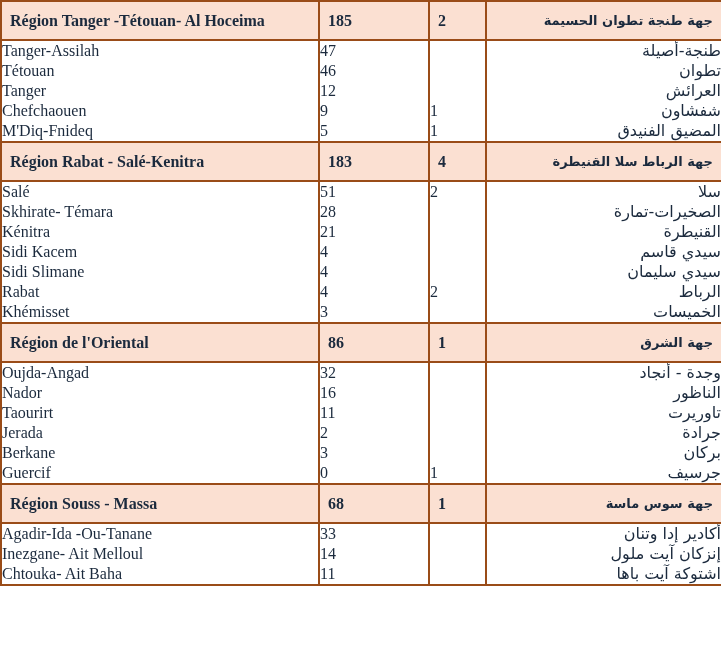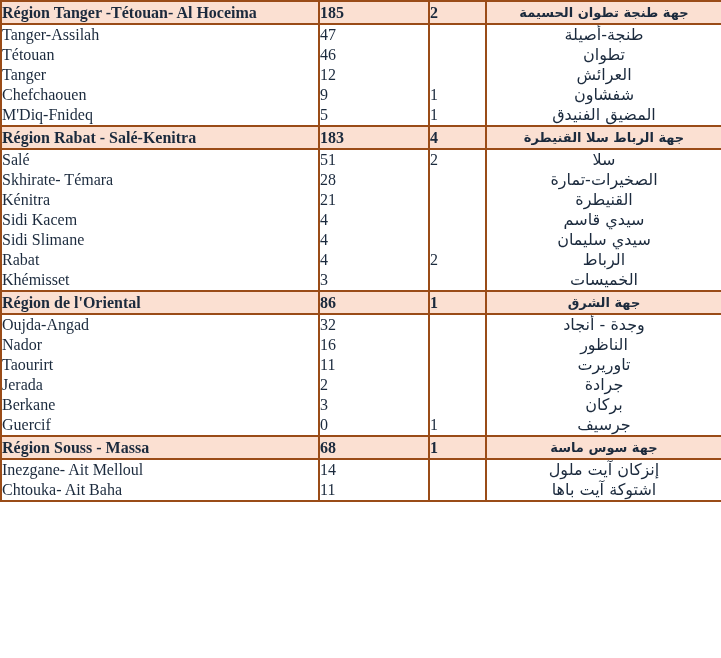--- a/index.html
+++ b/index.html
@@ -42,34 +42,34 @@
   tr.region-row > td {
     height: 21px;
     line-height: 21px;
     font-size: 16px;
     font-weight: bold;
     background: #fbe0d2;
     border-top: 2px solid #9a4c18;
     border-bottom: 2px solid #9a4c18;
     border-left: 2px solid #9a4c18;
     border-right: 2px solid #9a4c18;
-    padding: 0;
+    padding: 8px;
     vertical-align: middle;
     overflow: hidden;
     white-space: nowrap;
   }
 
   td.cell-fr {
     text-align: left;
     padding-left: 5px;
   }
   td.cell-num {
   }
   td.cell-ar {
-    text-align: center;
+    text-align: right;
     padding-right: 7px;
     direction: rtl;
     font-family: "DejaVu Sans", "Liberation Sans", sans-serif;
     font-size: 13px;
   }
   tr.region-row > td.cell-ar {
     font-size: 13px;
     font-weight: bold;
   }
 
@@ -218,20 +218,26 @@
         <td class="cell-num">1</td>
         <td class="cell-ar">جرسيف</td>
       </tr>
       <tr class="region-row">
         <td class="cell-fr">Région Souss - Massa</td>
         <td class="cell-num">68</td>
         <td class="cell-num">1</td>
         <td class="cell-ar">جهة سوس ماسة</td>
       </tr>
       <tr class="data-row">
+        <td class="cell-fr">Agadir-Ida -Ou-Tanane</td>
+        <td class="cell-num">33</td>
+        <td class="cell-num"></td>
+        <td class="cell-ar">أكادير إدا وتنان</td>
+      </tr>
+      <tr class="data-row">
         <td class="cell-fr">Inezgane- Ait Melloul</td>
         <td class="cell-num">14</td>
         <td class="cell-num"></td>
         <td class="cell-ar">إنزكان آيت ملول</td>
       </tr>
       <tr class="data-row">
         <td class="cell-fr">Chtouka- Ait Baha</td>
         <td class="cell-num">11</td>
         <td class="cell-num"></td>
         <td class="cell-ar">اشتوكة آيت باها</td>

